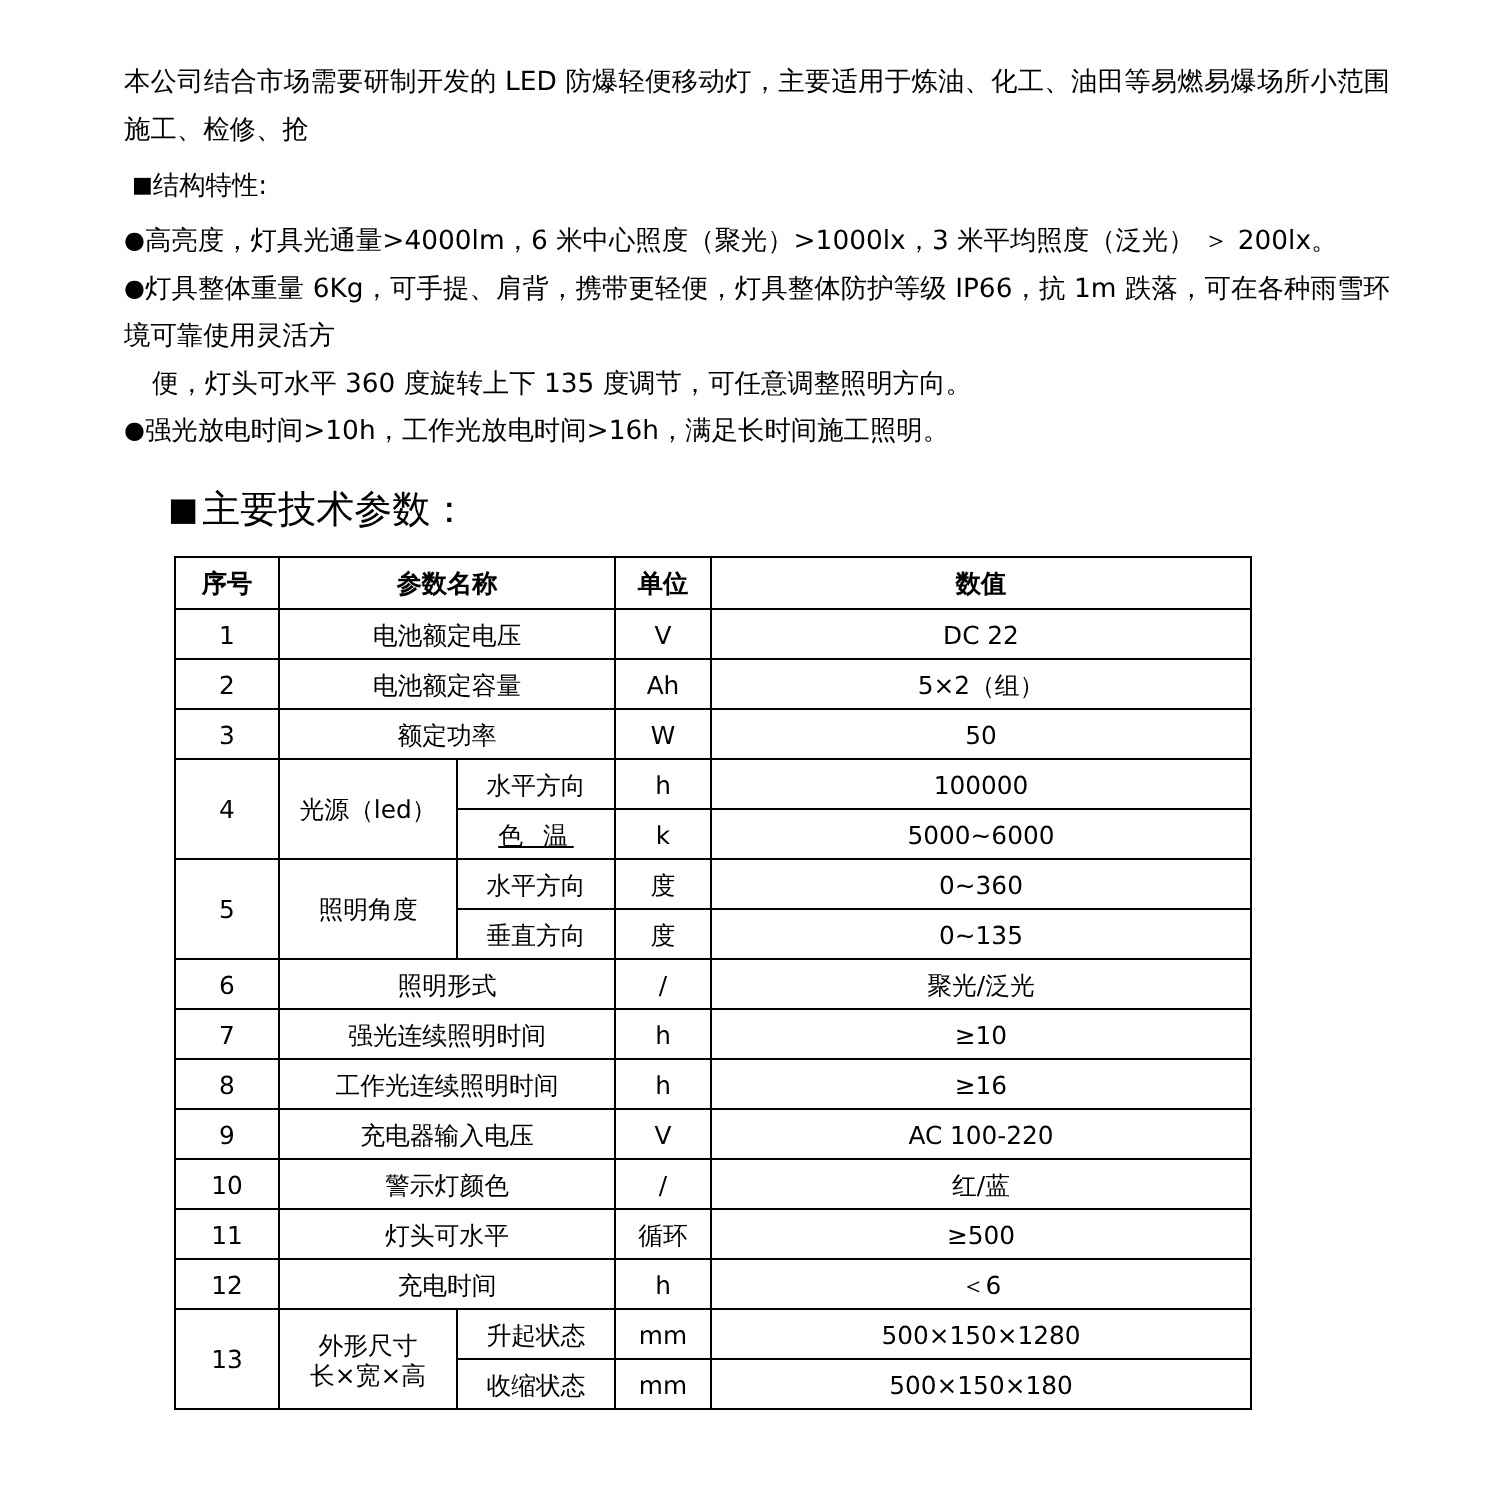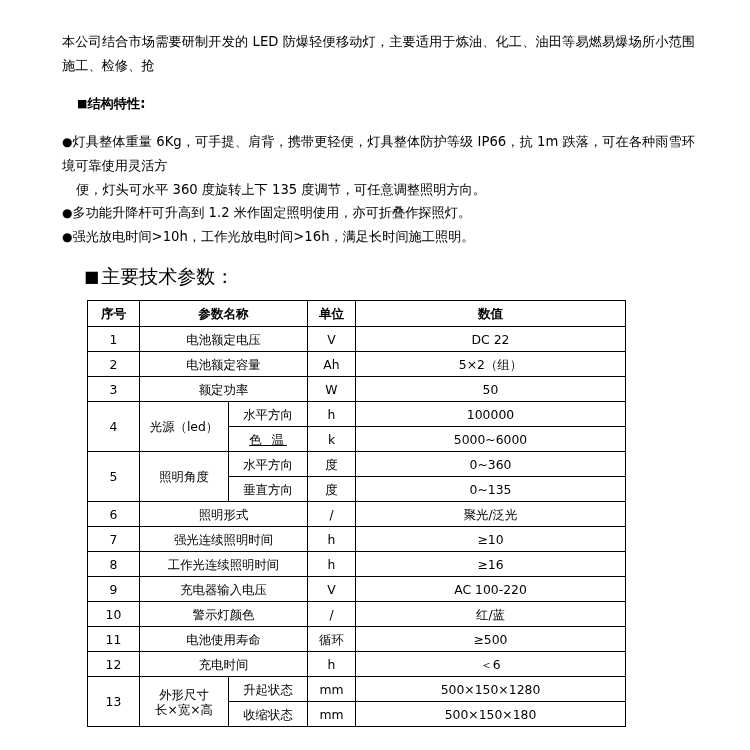--- a/index.html
+++ b/index.html
@@ -34,23 +34,23 @@
     margin: 0 0 2px 0;
   }
   .intro .ln2 {
     display: block;
     text-indent: 12px;
   }
 
   
   .sec-head {
     font-size: 13.2px;
-    font-weight: bold;
+    font-weight: normal;
     line-height: 22px;
-    margin: 15px;
+    margin: 4px;
     white-space: nowrap;
   }
   .sq {
     font-size: 11px;
     vertical-align: 1px;
   }
 
   
   .feat {
     font-size: 13.2px;
@@ -127,25 +127,25 @@
   <p class="intro">
     <span>本公司结合市场需要研制开发的 LED 防爆轻便移动灯，主要适用于炼油、化工、油田等易燃易爆场所小范围施工、检修、抢</span>
   </p>
 
   <p class="sec-head">
     <span class="sq">■</span><span>结构特性</span><span>:</span>
   </p>
 
   <div>
     <p class="feat">
+      <span class="dot">●</span><span>高亮度，灯具光通量&gt;4000lm，6 米中心照度（聚光）&gt;1000lx，3 米平均照度（泛光） ＞ 200lx。</span>
+    </p>
+    <p class="feat">
       <span class="dot">●</span><span>灯具整体重量 6Kg，可手提、肩背，携带更轻便，灯具整体防护等级 IP66，抗 1m 跌落，可在各种雨雪环境可靠使用灵活方</span>
       <span class="cont">便，灯头可水平 360 度旋转上下 135 度调节，可任意调整照明方向。</span>
-    </p>
-    <p class="feat">
-      <span class="dot">●</span><span>多功能升降杆可升高到 1.2 米作固定照明使用，亦可折叠作探照灯。</span>
     </p>
     <p class="feat">
       <span class="dot">●</span><span>强光放电时间&gt;10h，工作光放电时间&gt;16h，满足长时间施工照明。</span>
     </p>
   </div>
 
   <p class="tbl-head">
     <span class="sq-lg">■</span><span>主要技术参数：</span>
   </p>
 
@@ -236,21 +236,21 @@
           <td>AC 100-220</td>
         </tr>
         <tr>
           <td>10</td>
           <td colspan="2">警示灯颜色</td>
           <td>/</td>
           <td>红/蓝</td>
         </tr>
         <tr>
           <td>11</td>
-          <td colspan="2">电池使用寿命</td>
+          <td colspan="2">灯头可水平</td>
           <td>循环</td>
           <td>≥500</td>
         </tr>
         <tr>
           <td>12</td>
           <td colspan="2">充电时间</td>
           <td>h</td>
           <td>＜6</td>
         </tr>
 

